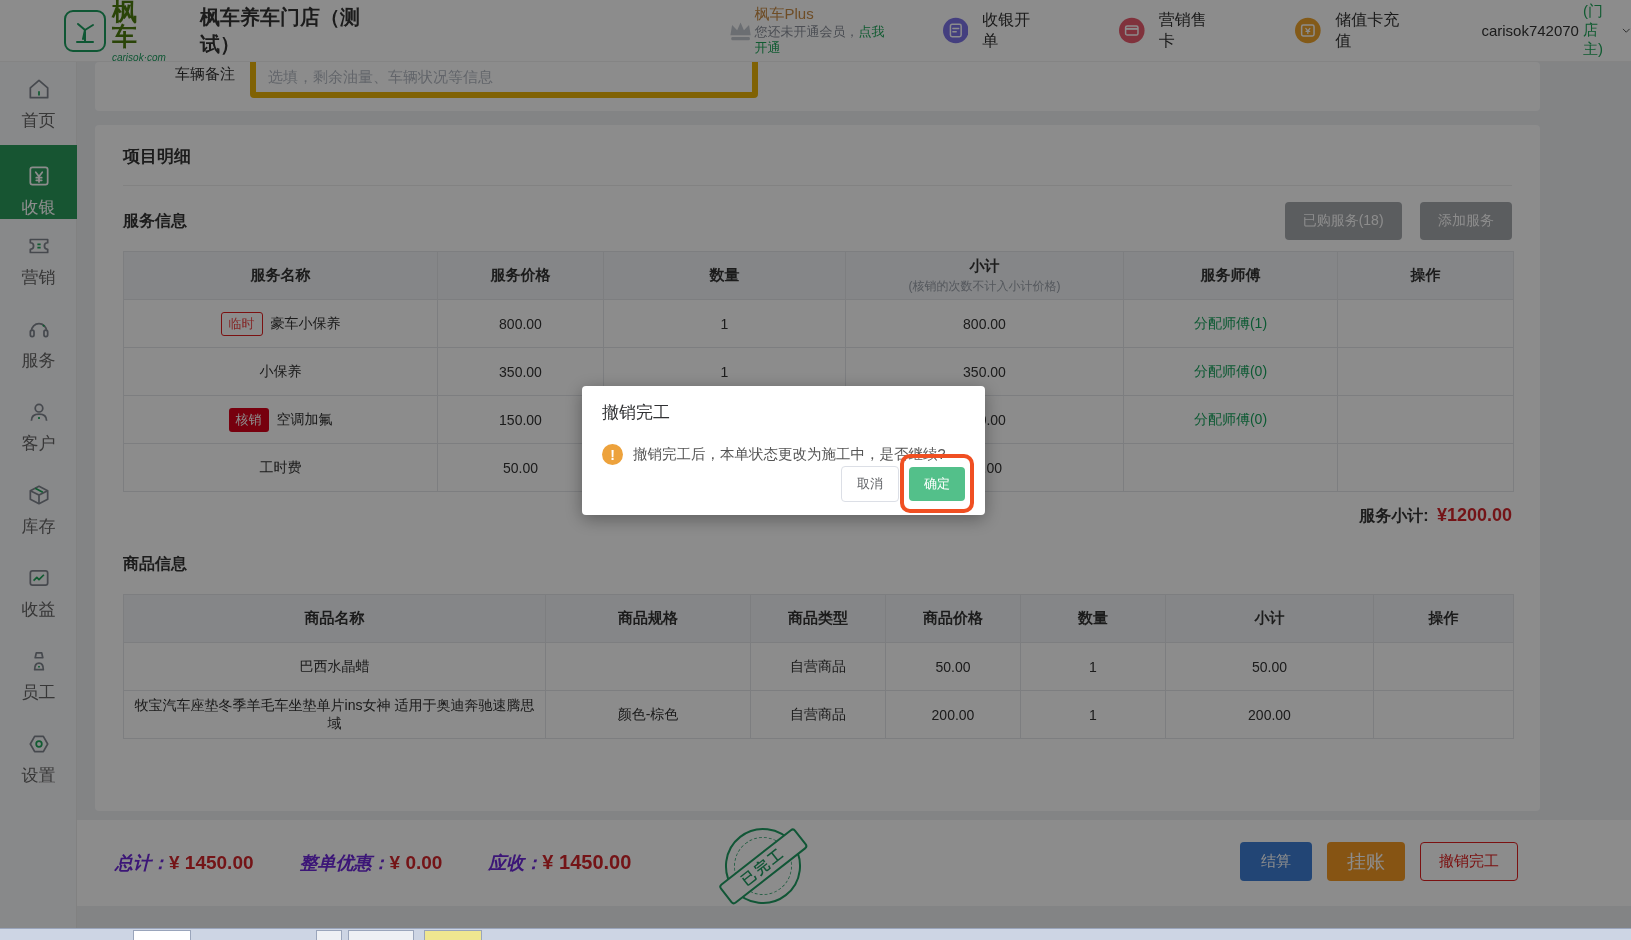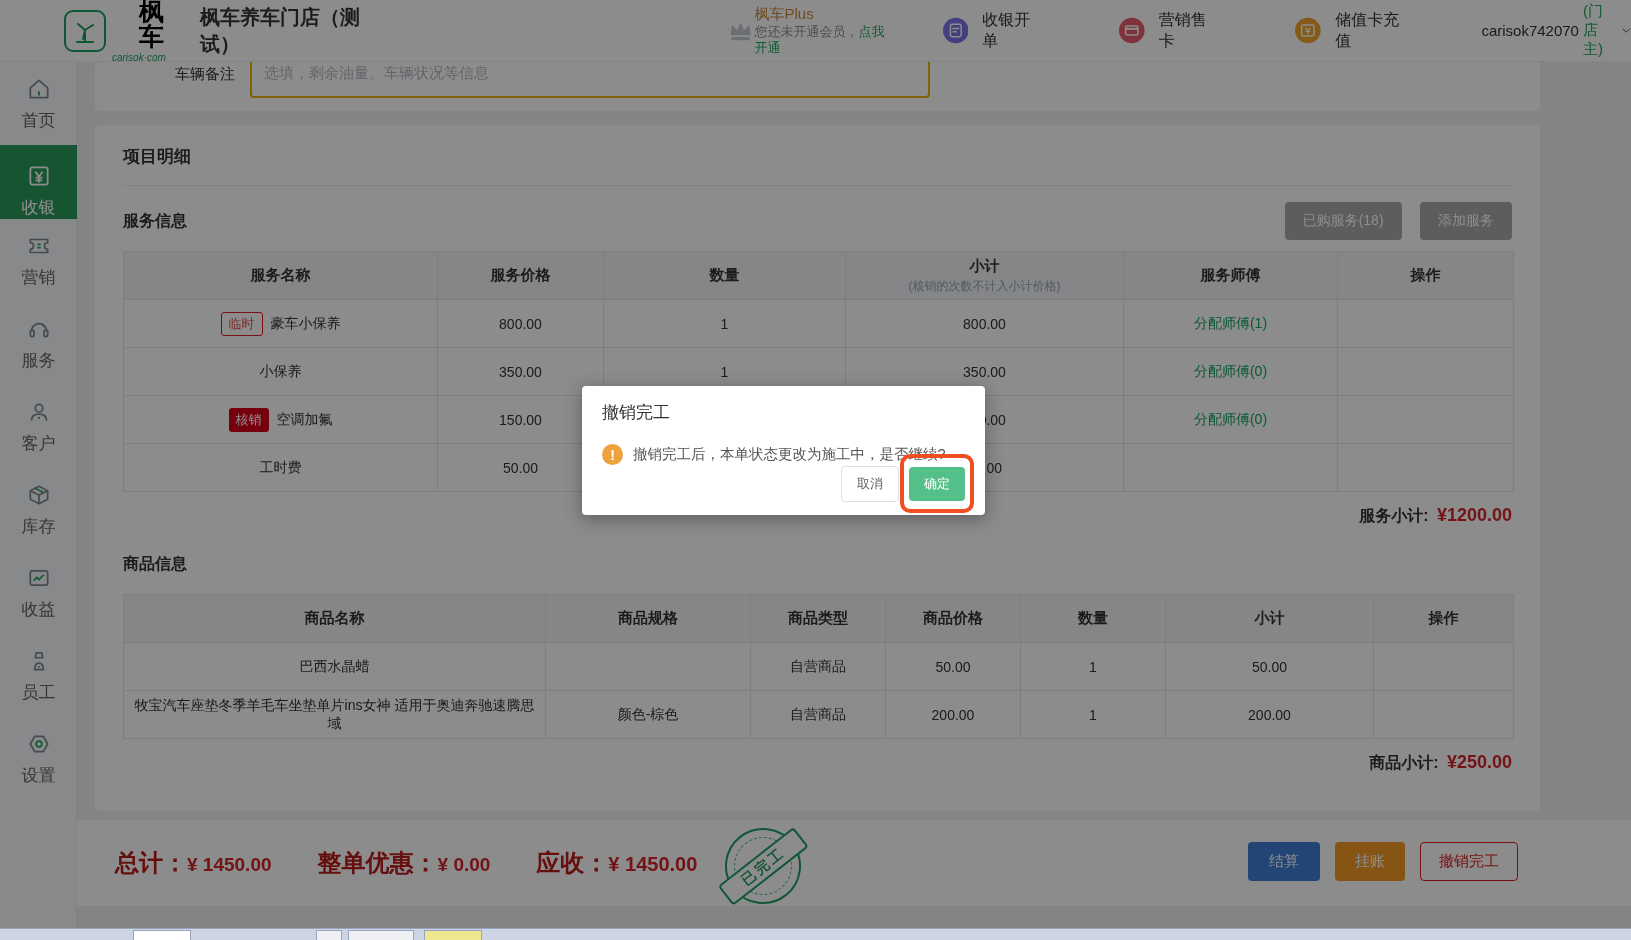--- a/index.html
+++ b/index.html
@@ -10,21 +10,21 @@
     font-family:"Liberation Sans","DejaVu Sans",sans-serif;
     color:#333;
   }
   
   .header { position:absolute; top:0; left:0; right:0; height:62px; background:#fff;
             border-bottom:1px solid #f0f0f0; display:flex; align-items:center; z-index:2; }
   .logo { display:flex; align-items:center; margin-left:64px; cursor:pointer; }
   .logo-box { width:42px; height:42px; border:2px solid #1d9e60; border-radius:9px;
               display:flex; align-items:center; justify-content:center; background:#fff; }
   .logo-texts { margin-left:6px; line-height:1; }
-  .logo-brand { color:#000000; font-weight:bold; font-size:25px; letter-spacing:2px;text-align:right; }
+  .logo-brand { color:#4d7c0f; font-weight:bold; font-size:25px; letter-spacing:2px; }
   .logo-domain { color:#1d9e60; font-size:10px; font-style:italic; margin-top:4px; }
   .store-title { font-size:20px; font-weight:bold; color:#333; margin-left:34px; }
   .plus-block { display:flex; align-items:center; margin-left:358px; }
   .plus-texts { margin-left:0; line-height:1.25; }
   .plus-title { color:#c98c46; font-size:15px; cursor:pointer; }
   .plus-sub { font-size:13px; color:#8a8f99; }
   .plus-link { color:#1fa65a; cursor:pointer; }
   .hnav { display:flex; align-items:center; margin-left:56px; cursor:pointer; }
   .hnav + .hnav { margin-left:84px; }
   .hnav-label { font-size:16px; color:#333; margin-left:14px; }
@@ -38,22 +38,22 @@
                cursor:pointer; color:#666; }
   .side-item svg { stroke:#80868f; }
   .side-label { font-size:17px; margin-top:7px; }
   .side-item.active { background:#2b9c5c; color:#fff; padding:18px 0 0; }
   .side-item.active svg { stroke:#fff; }
   .accent { stroke:#1fa65a !important; }
   
   .card { position:absolute; background:#fff; border-radius:4px; }
   .card-remark { left:95px; top:62px; width:1445px; height:49px; overflow:hidden; }
   .remark-label { position:absolute; left:80px; top:3px; font-size:15px; color:#333; }
-  .remark-input { position:absolute; left:155px; top:-7px; width:680px; height:43px;
-                  border:2px solid #eab308; border-radius:4px; padding:7px 12px; font-size:15px;
+  .remark-input { position:absolute; left:155px; top:-7px; width:508px; height:43px;
+                  border:6px solid #eab308; border-radius:4px; padding:7px 12px; font-size:15px;
                   color:#333; resize:none; font-family:inherit; }
   .remark-input::placeholder { color:#b4b9c2; }
   .card-main { left:95px; top:125px; width:1445px; height:686px; padding:0 28px; }
   .proj-title { font-size:17px; font-weight:bold; padding:20px 0 17px; border-bottom:1px solid #ededed; }
   .section-head { display:flex; align-items:center; justify-content:space-between; margin-top:16px; height:38px; }
   .section-title { font-size:16px; font-weight:bold; }
   .btn { border:none; border-radius:4px; font-size:14px; cursor:pointer; font-family:inherit; }
   .btn-info { background:#a6a9ad; color:#fff; padding:10px 18px;text-align:center; }
   .btn-info + .btn-info { margin-left:14px; }
   
@@ -66,32 +66,32 @@
   .badge-solid { display:inline-block; background:#d9001b; color:#fff; font-size:13px;
                  padding:3px 7px; border-radius:3px; margin-right:8px; }
   .green-link { color:#17a35d; cursor:pointer; text-decoration:none; }
   .subtotal-line { text-align:right; margin-top:13px; font-size:16px; font-weight:bold; }
   .subtotal-line .amount { color:#d3262b; font-size:18px; margin-left:4px; }
   .goods-head { margin-top:18px; }
   
   .footer { position:absolute; left:77px; right:0; top:820px; height:86px; background:#fff;
             display:flex; align-items:center; z-index:2; }
   .totals { display:flex; align-items:baseline; margin-left:38px; }
-  .t-label { font-size:24px; font-weight:bold; color:#b91c1c; }
+  .t-label { font-size:18px; font-weight:bold; color:#6d28d9;font-style:italic; }
   .t-value { font-size:19px; font-weight:bold; color:#d3262b; margin-right:46px; }
   .t-value.big { font-size:20px; }
   .stamp { position:absolute; left:648px; top:8px; width:76px; height:76px; transform:rotate(-38deg); }
   .stamp-circle { position:absolute; inset:0; border:2px solid #1f9d63; border-radius:50%; }
   .stamp-inner { position:absolute; inset:9px; border:1px dashed #1f9d63; border-radius:50%; opacity:.8; }
   .stamp-band { position:absolute; left:-10px; right:-10px; top:26px; height:25px; background:#fff;
                 border:2px solid #1f9d63; border-radius:4px; display:flex; align-items:center;
                 justify-content:center; color:#1f9d63; font-weight:bold; font-size:14px; letter-spacing:3px; }
   .foot-btns { position:absolute; right:113px; top:22px; display:flex; }
   .btn-settle { background:#3f7fd6; color:#fff; padding:10px 21px; font-size:15px; }
-  .btn-credit { background:#f59a23; color:#fff; padding:2px 20px; font-size:15px; margin-left:15px; }
+  .btn-credit { background:#f59a23; color:#fff; padding:2px 20px; font-size:19px; margin-left:15px; }
   .btn-revoke { background:#fff; border:1px solid #e02020; color:#e02020; padding:9px 18px; font-size:15px; margin-left:15px; }
   
   .overlay { position:absolute; left:0; top:0; right:0; bottom:12px; background:rgba(0,0,0,0.45); z-index:40; }
   .modal { position:absolute; left:582px; top:386px; width:403px; height:129px; background:#fff;
            border-radius:4px; box-shadow:0 4px 18px rgba(0,0,0,.35); z-index:60; padding:15px 20px; }
   .modal-title { font-size:17px; color:#303133; }
   .modal-body { display:flex; align-items:center; margin-top:20px; }
   .warn-icon { width:21px; height:21px; border-radius:50%; background:#eda23c; color:#fff; font-weight:bold;
                display:flex; align-items:center; justify-content:center; font-size:14px; flex:none; }
   .modal-msg { font-size:14.5px; color:#555; margin-left:10px; }
@@ -356,24 +356,20 @@
       <td>颜色-棕色</td>
       <td>自营商品</td>
       <td>200.00</td>
       <td>1</td>
       <td>200.00</td>
       <td></td>
     </tr>
   </tbody>
     </table>
 
-  <div class="subtotal-line">
-    <span>商品小计:</span>
-    <span class="amount">¥250.00</span>
-  </div>
 </div>
 
 <div class="footer">
   <div class="totals">
     <span class="t-label">总计：</span>
     <span class="t-value">¥ 1450.00</span>
     <span class="t-label">整单优惠：</span>
     <span class="t-value">¥ 0.00</span>
     <span class="t-label">应收：</span>
     <span class="t-value big">¥ 1450.00</span>

